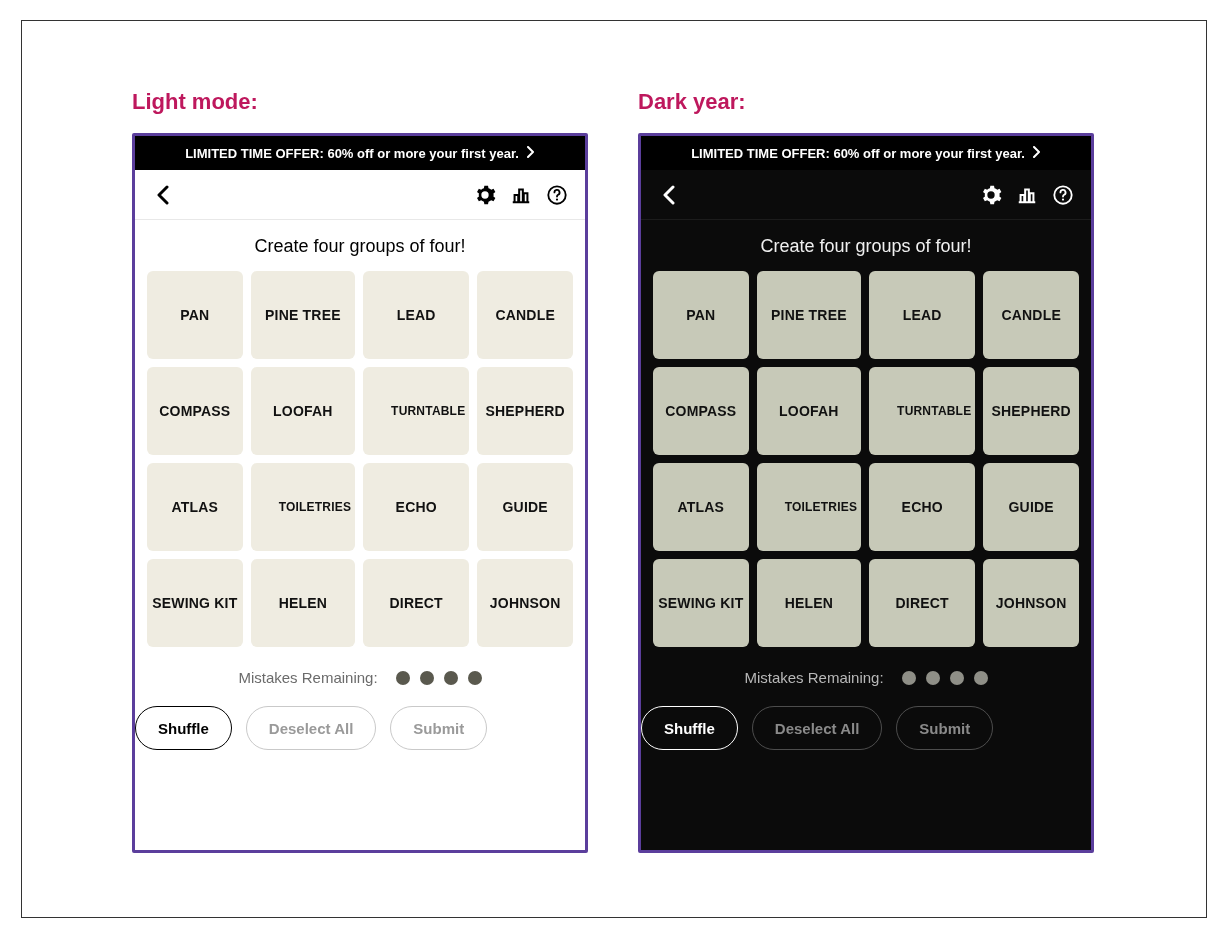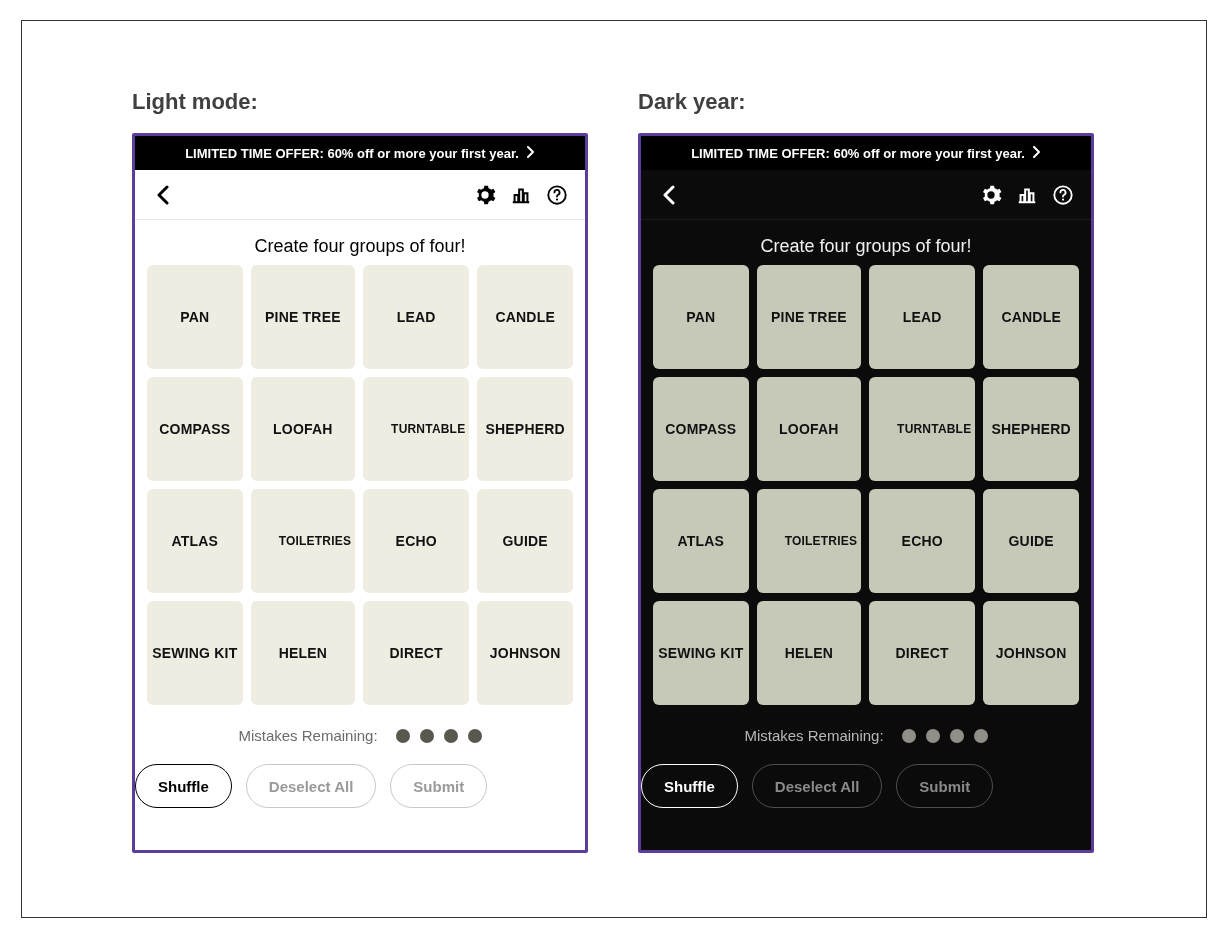--- a/index.html
+++ b/index.html
@@ -17,21 +17,21 @@
     padding: 68px 110px 40px 110px;
   }
   .columns {
     display: flex;
     gap: 50px;
   }
   .column { flex: 0 0 456px; }
   .mode-label {
     font-size: 22px;
     font-weight: 700;
-    color: #404040;
+    color: #be185d;
     margin-bottom: 18px;
   }
   .phone {
     width: 456px;
     height: 720px;
     border: 3px solid #5b3e9c;
     border-radius: 2px;
     display: flex;
     flex-direction: column;
     overflow: hidden;
@@ -65,32 +65,32 @@
   .icon-btn {
     width: 36px; height: 36px;
     display: flex; align-items: center; justify-content: center;
     cursor: pointer;
   }
   .icon-btn svg { display: block; }
 
   .instructions {
     text-align: center;
     font-size: 18px;
-    padding: 16px 0 8px 0;
+    padding: 16px 0 14px 0;
   }
   .phone.dark .instructions { color: #f0f0f0; }
 
   .grid {
     display: grid;
     grid-template-columns: repeat(4, 1fr);
     gap: 8px;
     padding: 0 12px;
   }
   .tile {
-    height: 104px;
+    height: 88px;
     border-radius: 6px;
     display: flex;
     align-items: center;
     justify-content: center;
     font-weight: 800;
     font-size: 14px;
     text-align: center;
     line-height: 1.05;
     padding: 0 4px;
     cursor: pointer;

